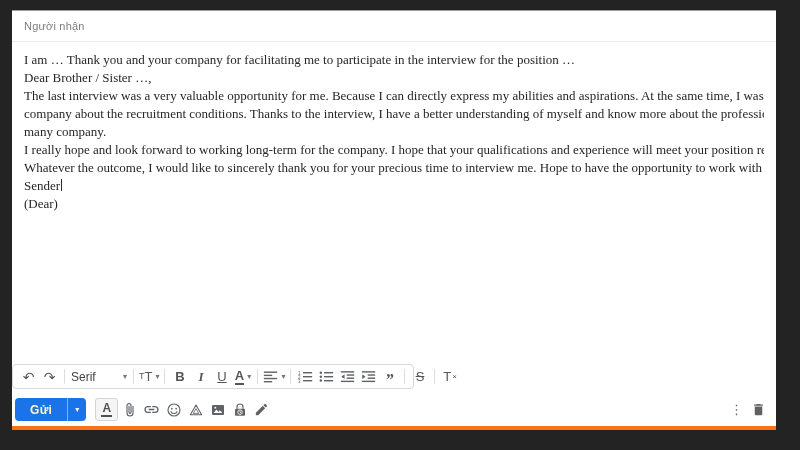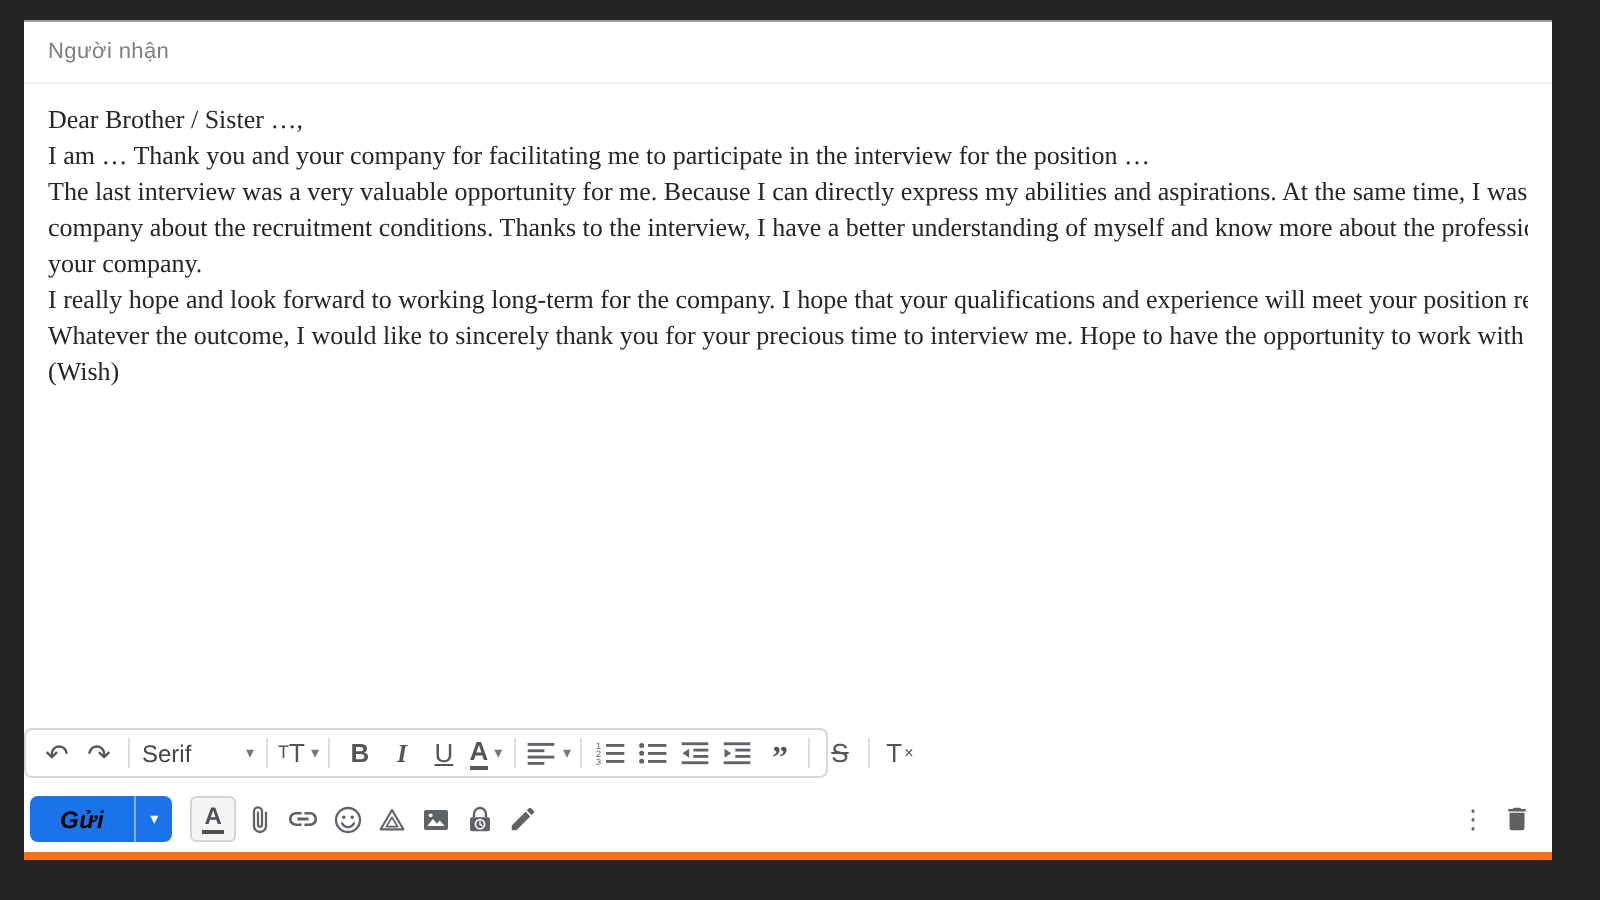--- a/index.html
+++ b/index.html
@@ -36,49 +36,52 @@
   .b-italic{font-family:"Liberation Serif",serif;font-style:italic;font-weight:bold;}
   .b-under{text-decoration:underline;}
   .b-colorA{font-weight:bold;border-bottom:2px solid #555;line-height:1;padding-bottom:1px;}
   .b-strike{text-decoration:line-through;}
   .b-quote{font-family:"Liberation Serif",serif;font-weight:bold;font-size:16px;line-height:0.6;color:#555;margin-top:6px;}
   .rm-x{font-size:8px;margin-left:1px;color:#555;}
   .icon-svg{display:block;}
   
   .bottom-bar{position:absolute;left:0;bottom:5px;height:23px;width:100%;display:flex;align-items:center;padding-left:3px;box-sizing:border-box;}
   .send-split{display:flex;height:23px;border-radius:4px;overflow:hidden;background:#1a73e8;cursor:pointer;flex:none;}
-  .send-main{display:flex;align-items:center;padding:0 15px;color:#000000;font-size:12px;font-weight:bold;letter-spacing:.3px;font-style:italic;}
+  .send-main{display:flex;align-items:center;padding:0 15px;color:#fef9c3;font-size:12px;font-weight:bold;letter-spacing:.3px;}
   .send-arrow{display:flex;align-items:center;justify-content:center;width:18px;border-left:1px solid rgba(255,255,255,.45);color:#fff;font-size:8px;}
   .abtn{display:flex;align-items:center;justify-content:center;width:21px;height:21px;margin-left:1px;cursor:pointer;border-radius:3px;flex:none;}
   .fmt-toggle{margin-left:9px;border:1px solid #d4d4d4;background:#f5f5f5;}
   .fmtA{font-size:12px;font-weight:bold;color:#4d5156;border-bottom:2px solid #4d5156;line-height:1;padding:0 1px 1px 1px;}
   .spacer{flex:1;}
   .more-dots{font-size:13px;color:#666;letter-spacing:0;}
   .trash-btn{margin-right:7px;}
 </style>
 </head>
 <body>
 
 <div class="stage">
   <div class="compose-window">
 
     <div class="recipient-row">
       <span>Người nhận</span>
     </div>
 
 
     <div class="body-area">
+      <div class="bline">I am … Thank you and your company for facilitating me to participate in the interview for the position …</div>
       <div class="bline">Dear Brother / Sister …,</div>
-      <div class="bline">I am … Thank you and your company for facilitating me to participate in the interview for the position …</div>
       <div class="bline">The last interview was a very valuable opportunity for me. Because I can directly express my abilities and aspirations. At the same time, I was also exchanged frankly with the</div>
       <div class="bline">company about the recruitment conditions. Thanks to the interview, I have a better understanding of myself and know more about the professional and friendly working style of</div>
-      <div class="bline">your company.</div>
+      <div class="bline">many company.</div>
       <div class="bline">I really hope and look forward to working long-term for the company. I hope that your qualifications and experience will meet your position requirements.</div>
       <div class="bline">Whatever the outcome, I would like to sincerely thank you for your precious time to interview me. Hope to have the opportunity to work with you in the future.</div>
-      <div class="bline">(Wish)</div>
+      <div class="bline">
+        <span>Sender</span><span class="caret"></span>
+      </div>
+      <div class="bline">(Dear)</div>
     </div>
 
     <div class="fmt-toolbar">
       <div class="tbtn">
           <span class="undo-glyph">↶</span>
         </div>
       <div class="tbtn">
           <span class="undo-glyph">↷</span>
         </div>
       <div class="vsep"></div>

